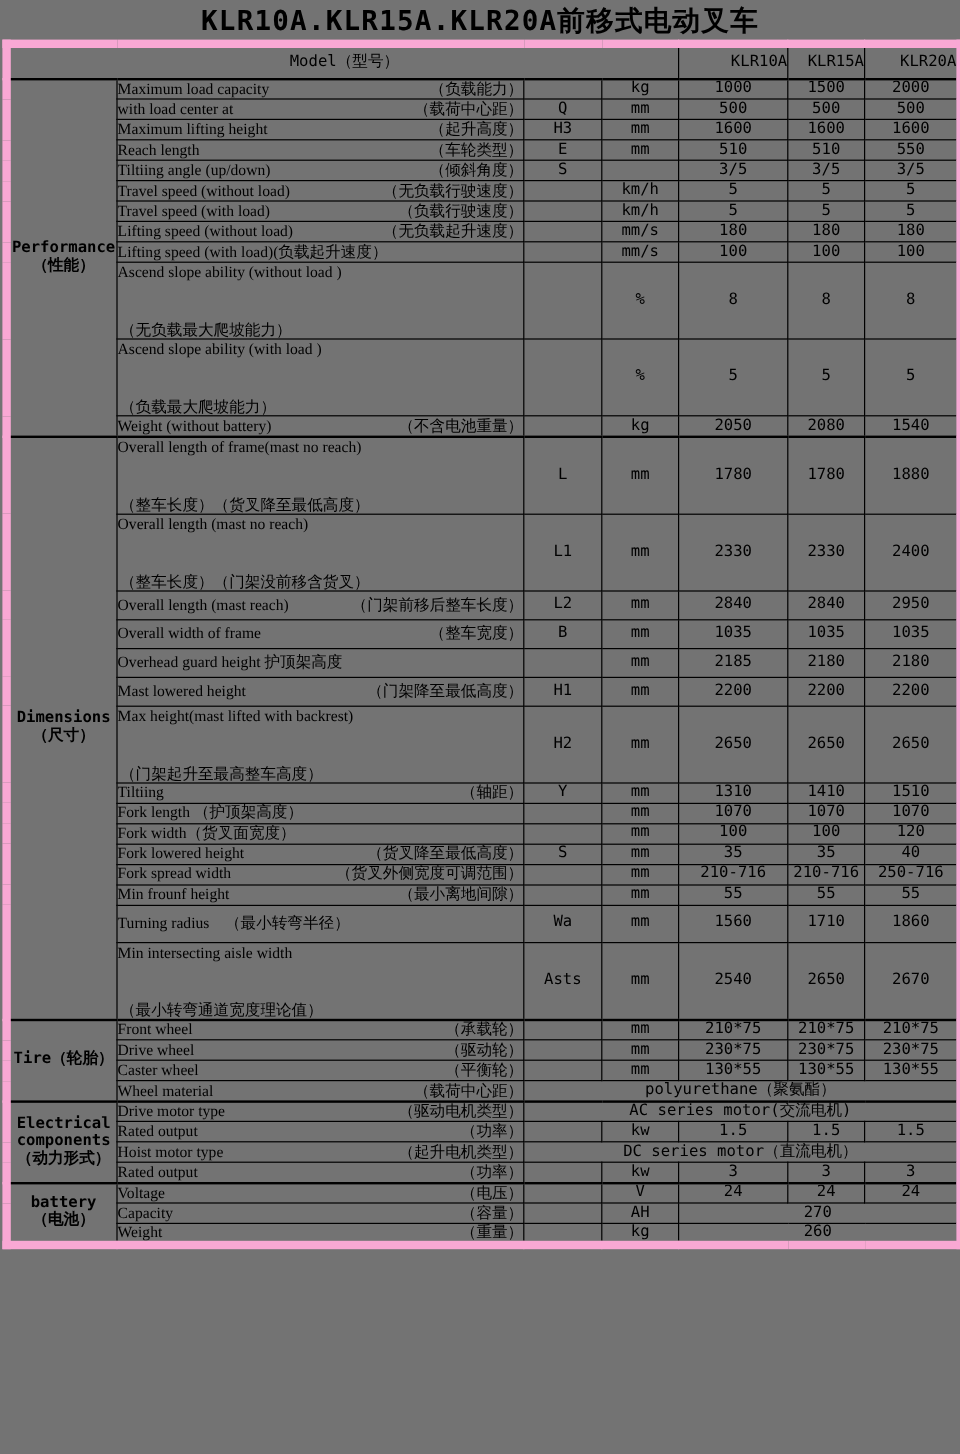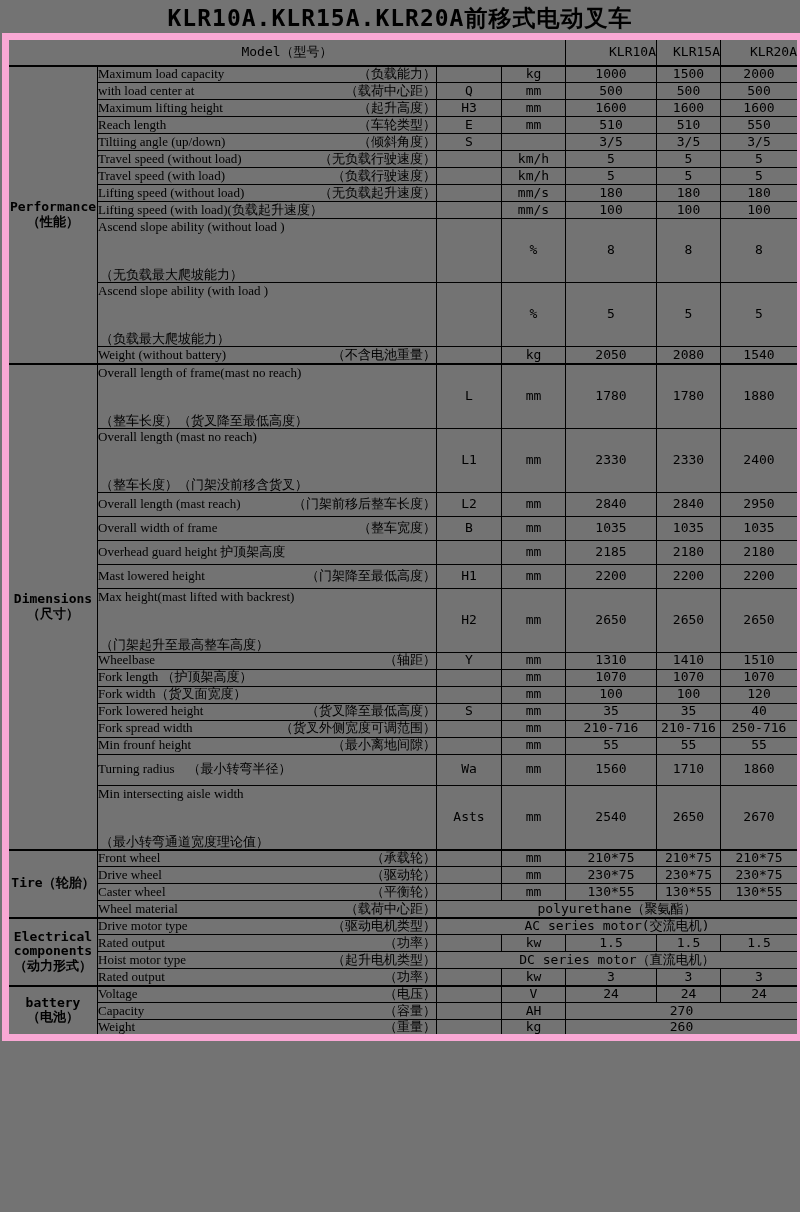--- a/index.html
+++ b/index.html
@@ -263,21 +263,21 @@
             <div class="dl2">（门架起升至最高整车高度）</div>
           </td>
           <td class="sym">H2</td>
           <td class="unit">mm</td>
           <td class="val">2650</td>
           <td class="val">2650</td>
           <td class="val">2650</td>
         </tr>
         <tr>
           <td class="desc flexd">
-            <span class="de">Wheelbase</span>
+            <span class="de">Tiltiing</span>
             <span class="dc">（轴距）</span>
           </td>
           <td class="sym">Y</td>
           <td class="unit">mm</td>
           <td class="val">1310</td>
           <td class="val">1410</td>
           <td class="val">1510</td>
         </tr>
         <tr>
           <td class="desc flexd">

